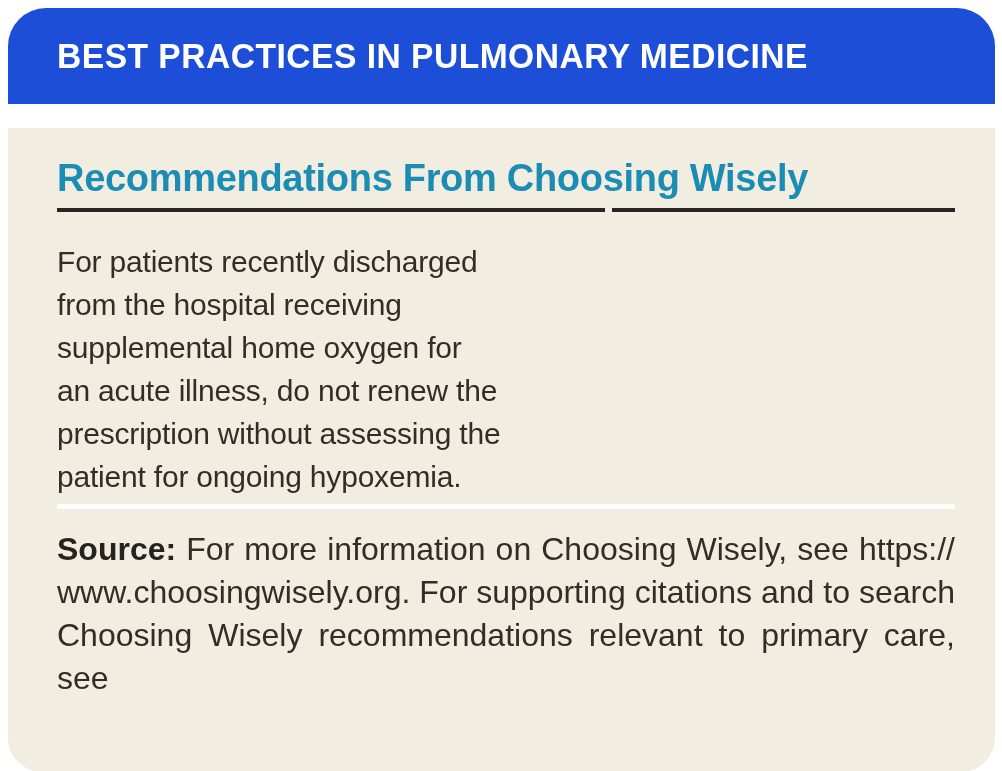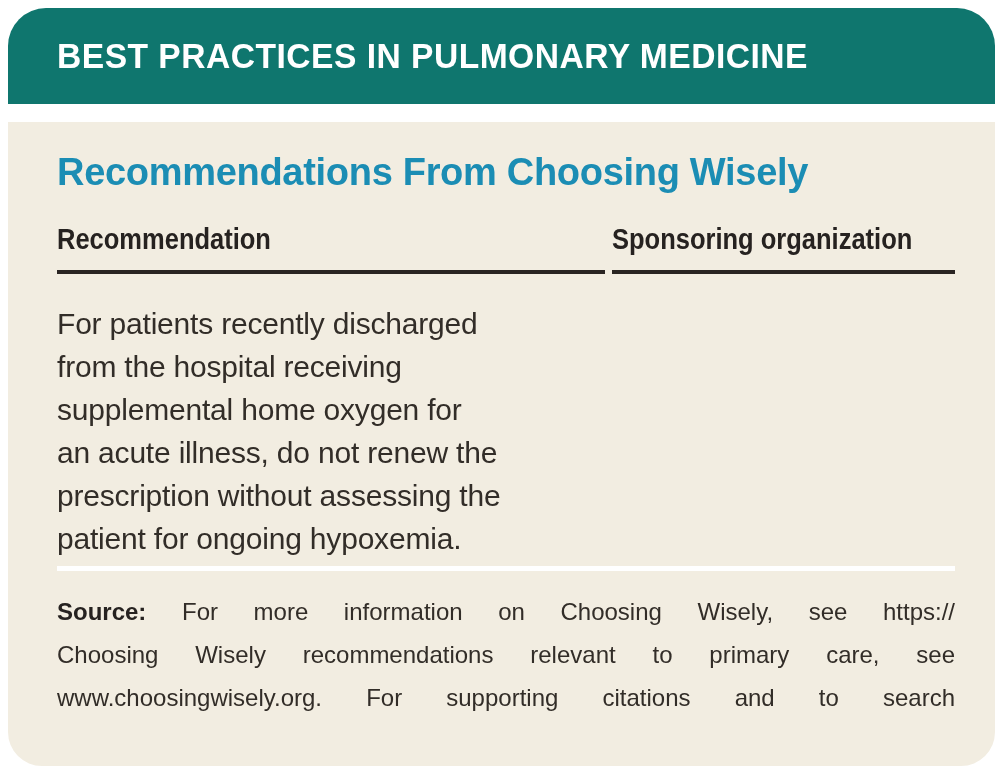--- a/index.html
+++ b/index.html
@@ -8,39 +8,39 @@
     background: #ffffff;
     font-family: "Liberation Sans", sans-serif;
   }
   .card {
     position: absolute;
     left: 8px; top: 8px;
     width: 987px;
   }
   .card-header {
     height: 96px;
-    background: #0f766e;
+    background: #1d4ed8;
     border-radius: 38px 38px 0 0;
     display: flex;
     align-items: center;
     padding: 0 40px 0 49px;
     overflow: hidden;
   }
   .banner-title {
     color: #ffffff;
     font-size: 35px;
     font-weight: 700;
     letter-spacing: 0.5px;
     white-space: nowrap;
     display: inline-block;
     transform: scaleX(0.96);
     transform-origin: left center;
   }
   .card-body {
-    margin-top: 18px;
+    margin-top: 24px;
     background: #f2ede1;
     border-radius: 0 0 34px 34px;
     padding: 30px 40px 8px 49px;
     height: 644px;
     overflow: hidden;
   }
   .table-title {
     color: #1b8db4;
     font-size: 38px;
     font-weight: 700;
@@ -73,21 +73,21 @@
     letter-spacing: -0.2px;
     white-space: pre-line;
   }
   .separator {
     height: 5px;
     background: #ffffff;
     margin-top: 6px;
   }
   .source { margin-top: 19px; }
   .src-line {
-    font-size: 24px;
+    font-size: 32px;
     line-height: 43px;
     color: #322d28;
     text-align: justify;
     text-align-last: justify;
     overflow: hidden;
     white-space: nowrap;
   }
   .src-line { white-space: normal; }
   .src-label {
     font-weight: 700;
@@ -100,28 +100,20 @@
 <div class="card">
 
   <div class="card-header">
     <span class="banner-title">BEST PRACTICES IN PULMONARY MEDICINE</span>
   </div>
 
   <div class="card-body">
 
     <h2 class="table-title">Recommendations From Choosing Wisely</h2>
 
-    <div class="thead">
-      <div class="col1">
-        <span class="th">Recommendation</span>
-      </div>
-      <div class="col2">
-        <span class="th">Sponsoring organization</span>
-      </div>
-    </div>
 
     <div class="rule-row">
       <div class="col1 rule"></div>
       <div class="col2 rule"></div>
     </div>
 
     <div class="trow">
       <div class="col1 cell">For patients recently discharged
 from the hospital receiving
 supplemental home oxygen for
@@ -129,18 +121,18 @@
 prescription without assessing the
 patient for ongoing hypoxemia.</div>
     </div>
 
     <div class="separator"></div>
 
     <div class="source">
       <div class="src-line">
         <strong class="src-label">Source:</strong><span> For more information on Choosing Wisely, see https://</span>
       </div>
+      <div class="src-line">www.choosingwisely.org. For supporting citations and to search</div>
       <div class="src-line">Choosing Wisely recommendations relevant to primary care, see</div>
-      <div class="src-line">www.choosingwisely.org. For supporting citations and to search</div>
     </div>
 
   </div>
 </div>
 
 </body></html>

